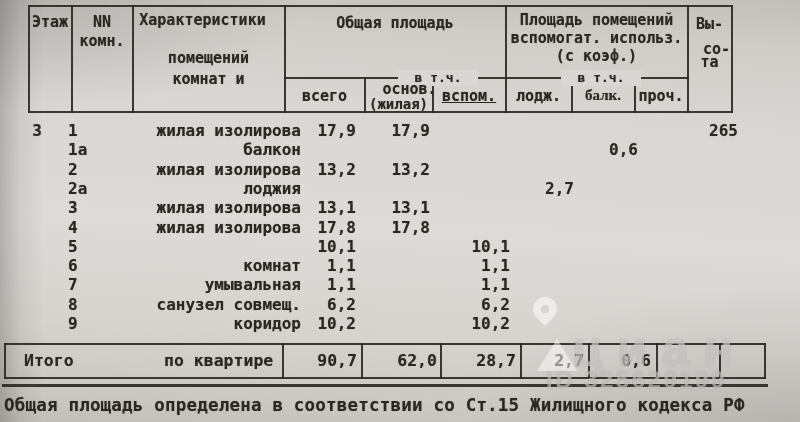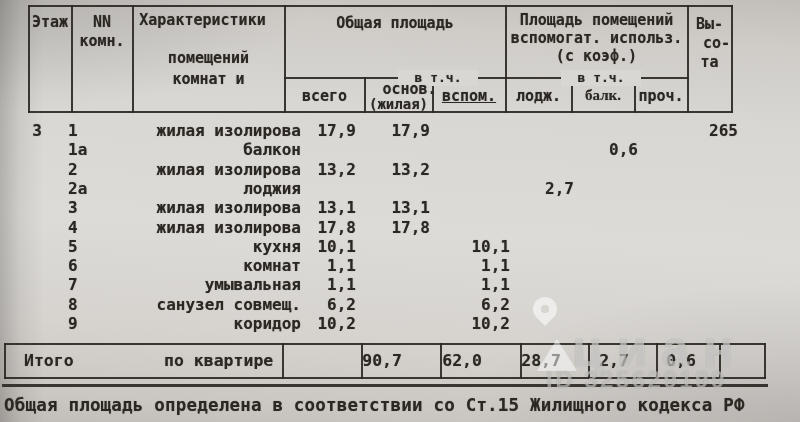--- a/index.html
+++ b/index.html
@@ -25,21 +25,21 @@
   .c-floor{left:24px;width:26px;text-align:center;}
   .c-nn{left:68px;width:36px;text-align:left;}
   .c-name{left:131px;width:170px;text-align:right;}
   .c-total{left:272px;width:84px;text-align:right;}
   .c-main{left:346px;width:84px;text-align:right;}
   .c-aux{left:426px;width:84px;text-align:right;}
   .c-loggia{left:490px;width:84px;text-align:right;}
   .c-balcony{left:554px;width:84px;text-align:right;}
   .c-height{left:652px;width:86px;text-align:right;}
   .tot{font-size:16.5px;}
-  .tr{text-align:right;width:84px;padding-left:45px;}
+  .tr{text-align:right;width:84px;}
   .footnote{font-size:17.5px;letter-spacing:.2px;}
   
   .wm{position:absolute;font-family:"Liberation Sans",sans-serif;}
   .wm-pin{left:533px;top:297px;width:24px;height:24px;
     border-radius:50% 50% 50% 0;transform:rotate(-45deg);
     background:radial-gradient(circle at 50% 50%, rgba(255,255,255,0) 0 4px, rgba(255,255,255,.55) 4.5px);}
   .wm-house{left:537px;top:337px;width:40px;height:34px;
     background:rgba(255,255,255,.5);
     -webkit-clip-path:polygon(50% 6%,100% 100%,0% 100%);clip-path:polygon(50% 6%,100% 100%,0% 100%);}
   .wm-brand{left:572px;top:324px;font-size:50px;font-weight:bold;letter-spacing:14px;
@@ -82,21 +82,21 @@
   <div class="txt hdr ctr" style="left:364px;top:80px;width:91px;">основ.</div>
   <div class="txt hdr ctr" style="left:364px;top:96px;width:69px;font-size:14px;">(жилая)</div>
   <div class="txt hdr ctr" style="left:432px;top:87px;width:74px;text-decoration:underline;">вспом.</div>
   <div class="txt hdr ctr" style="left:505px;top:11px;width:183px;">Площадь помещений</div>
   <div class="txt hdr ctr" style="left:505px;top:29px;width:183px;">вспомогат. использ.</div>
   <div class="txt hdr ctr" style="left:505px;top:47px;width:183px;">(с коэф.)</div>
   <div class="txt hdr ctr" style="left:505px;top:87px;width:67px;">лодж.</div>
   <div class="txt hdr ctr" style="left:571px;top:86px;width:64px;font-family:Liberation Serif, serif;">балк.</div>
   <div class="txt hdr ctr" style="left:634px;top:87px;width:54px;">проч.</div>
   <div class="txt hdr ctr" style="left:687px;top:15px;width:45px;">Вы-</div>
-  <div class="txt hdr ctr" style="left:687px;top:34px;width:59px;">со-</div>
+  <div class="txt hdr ctr" style="left:687px;top:40px;width:59px;">со-</div>
   <div class="txt hdr ctr" style="left:687px;top:53px;width:45px;">та</div>
 
   <div id="rows">
       <div class="row" style="top: 121px;">
       <span class="cell c-floor">3</span>
       <span class="cell c-nn">1</span>
       <span class="cell c-name">жилая изолирова</span>
       <span class="cell c-total">17,9</span>
       <span class="cell c-main">17,9</span>
       <span class="cell c-aux"></span>
@@ -155,21 +155,20 @@
       <span class="cell c-total">17,8</span>
       <span class="cell c-main">17,8</span>
       <span class="cell c-aux"></span>
       <span class="cell c-loggia"></span>
       <span class="cell c-balcony"></span>
       <span class="cell c-height"></span>
     </div>
       <div class="row" style="top: 236.8px;">
       <span class="cell c-floor"></span>
       <span class="cell c-nn">5</span>
-      <span class="cell c-name">кухня</span>
       <span class="cell c-total">10,1</span>
       <span class="cell c-main"></span>
       <span class="cell c-aux">10,1</span>
       <span class="cell c-loggia"></span>
       <span class="cell c-balcony"></span>
       <span class="cell c-height"></span>
     </div>
       <div class="row" style="top: 256.1px;">
       <span class="cell c-floor"></span>
       <span class="cell c-nn">6</span>

